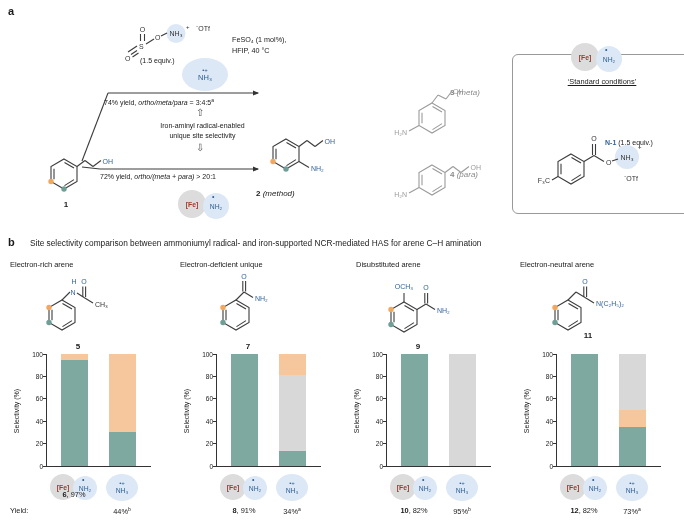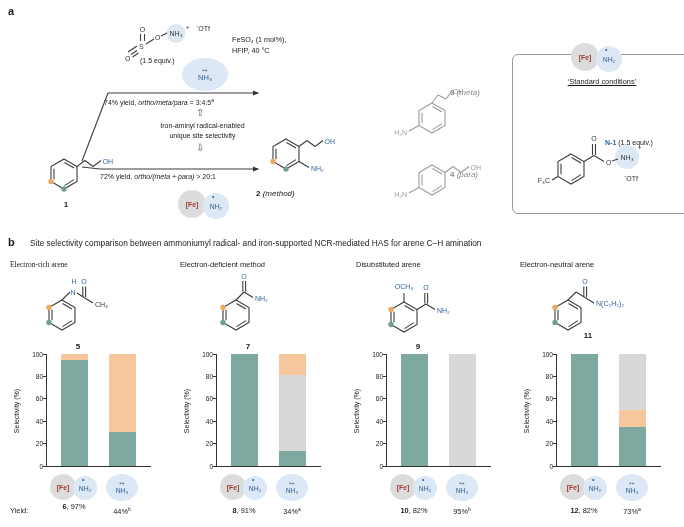--- a/index.html
+++ b/index.html
@@ -235,21 +235,21 @@
     </div>
   </div>
 </div>
 
 <div class="abs" style="left:0;top:232px;width:684px;height:295px;">
   <span class="panel-label abs" style="left:8px;top:4px;">b</span>
   <span class="panel-title abs" style="left:30px;top:6px;">Site selectivity comparison between ammoniumyl radical- and iron-supported NCR-mediated HAS for arene C–H amination</span>
   <span class="abs" style="left:10px;top:274px;font-size:7.4px;">Yield:</span>
 
   <div class="group" style="left:8px;">
-    <div class="cat" style="left:2px;top:0;font-family:Liberation Serif, serif;">Electron-rich arene</div>
+    <div class="cat" style="left:2px;top:0;">Electron-rich arene</div>
     <svg class="abs" style="left:26px;top:11px;" width="112" height="70">
       <g transform="translate(8,24)">
           <path d="M20 5 L33 12.5 L33 27.5 L20 35 L7 27.5 L7 12.5 Z" fill="none" stroke="#3c3c3c" stroke-width="1.1"></path>
           <line x1="20.5" y1="8.5" x2="30" y2="14" stroke="#3c3c3c" stroke-width="1.1"></line>
           <line x1="30" y1="25.6" x2="20.5" y2="31.6" stroke="#3c3c3c" stroke-width="1.1"></line>
           <line x1="10" y1="25.2" x2="10" y2="14.8" stroke="#3c3c3c" stroke-width="1.1"></line>
         </g>
       <line class="bd" x1="28" y1="29" x2="36" y2="21"></line>
       <text class="at at-b" x="36.5" y="24">N</text>
       <text class="at at-b" x="37.5" y="13">H</text>
@@ -292,26 +292,26 @@
         </div>
       <div class="bcirc">
           <span class="rad">•</span>
           <span class="nh2-t">NH₂</span>
         </div>
     </div>
     <div class="nh3-pill sm" style="left:98px;top:214px;">
       <span class="chgline">•+</span>
       <span class="fml">NH₃</span>
     </div>
-    <div class="yieldtext" style="left:36px;top:230px;width:60px;margin-top:12px;"><b>6</b><span>, 97%</span></div>
+    <div class="yieldtext" style="left:36px;top:230px;width:60px;"><b>6</b><span>, 97%</span></div>
     <div class="yieldtext" style="left:84px;top:246px;width:60px;"><span>44%</span><sup>b</sup></div>
   </div>
 
   <div class="group" style="left:178px;">
-    <div class="cat" style="left:2px;top:0;">Electron-deficient method</div>
+    <div class="cat" style="left:2px;top:0;">Electron-deficient unique</div>
     <svg class="abs" style="left:26px;top:11px;" width="112" height="70">
       <g transform="translate(12,24)">
           <path d="M20 5 L33 12.5 L33 27.5 L20 35 L7 27.5 L7 12.5 Z" fill="none" stroke="#3c3c3c" stroke-width="1.1"></path>
           <line x1="20.5" y1="8.5" x2="30" y2="14" stroke="#3c3c3c" stroke-width="1.1"></line>
           <line x1="30" y1="25.6" x2="20.5" y2="31.6" stroke="#3c3c3c" stroke-width="1.1"></line>
           <line x1="10" y1="25.2" x2="10" y2="14.8" stroke="#3c3c3c" stroke-width="1.1"></line>
         </g>
       <line class="bd" x1="32" y1="29" x2="40" y2="21"></line>
       <line class="bd" x1="38.8" y1="20.5" x2="38.8" y2="10"></line>
       <line class="bd" x1="41.6" y1="20.5" x2="41.6" y2="10"></line>

